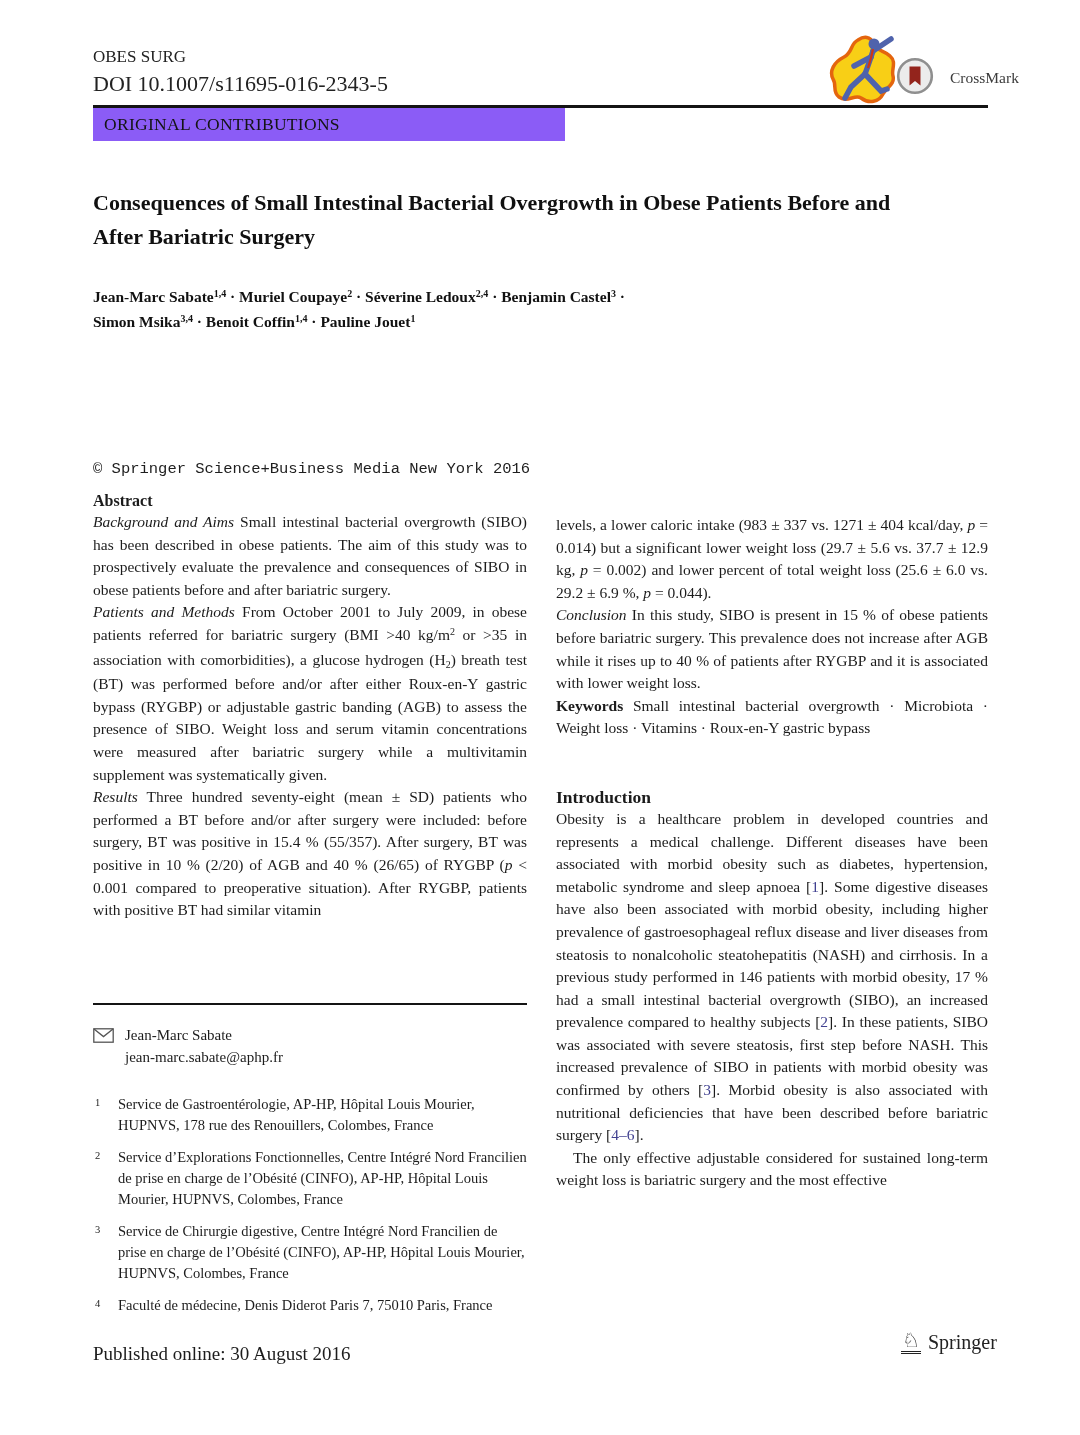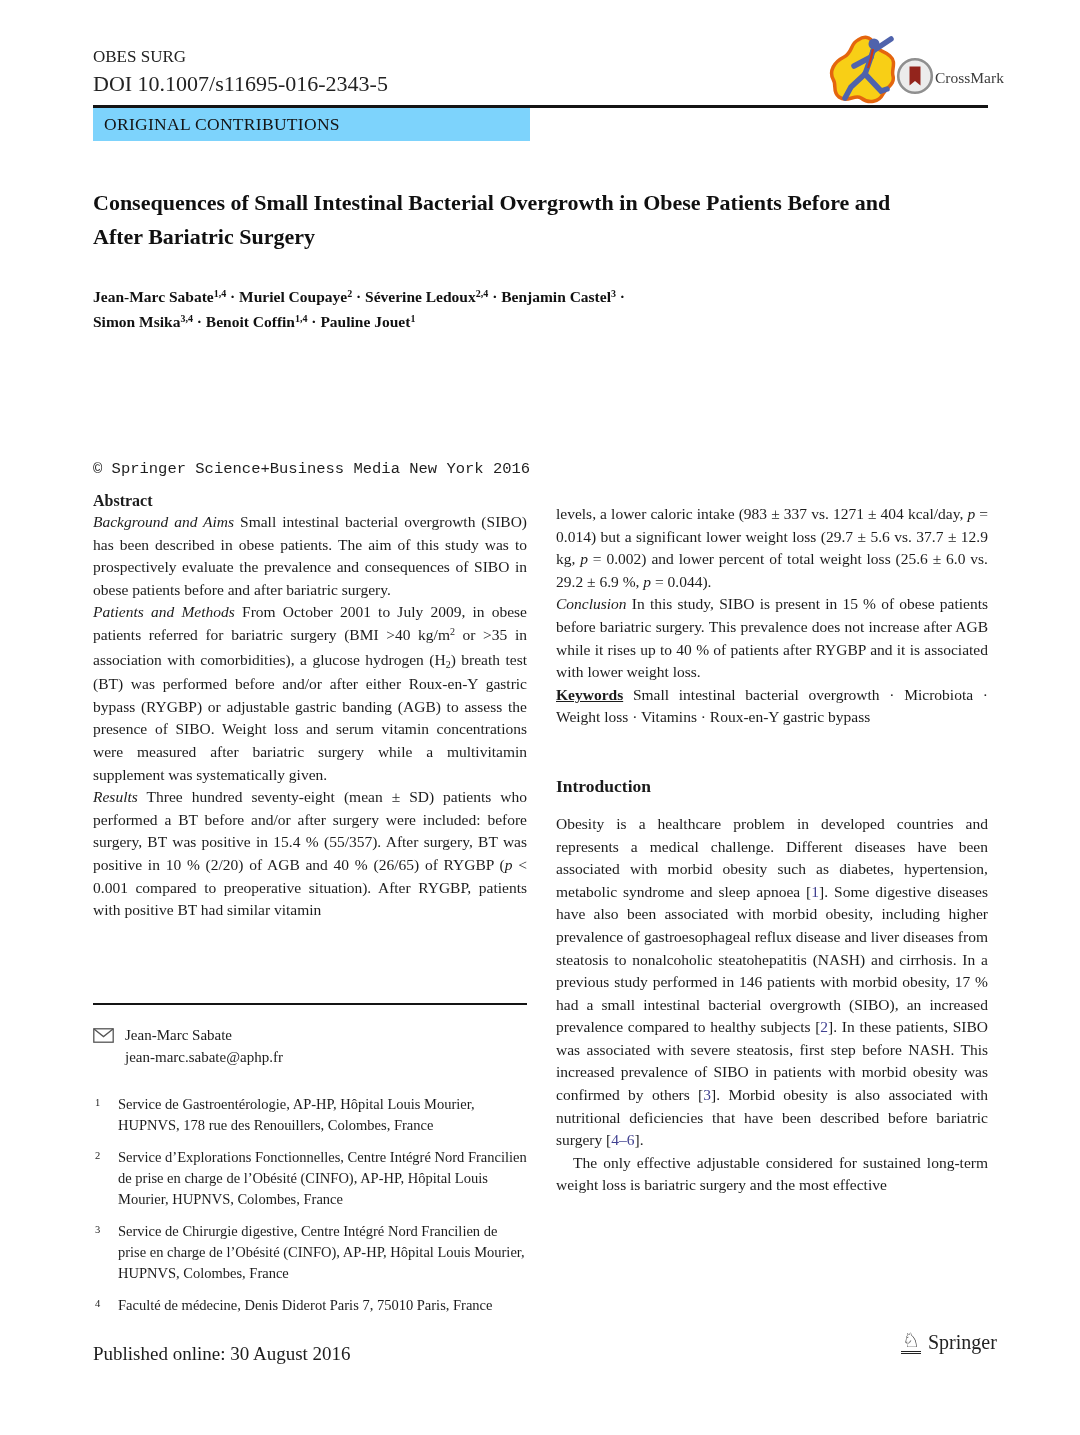--- a/index.html
+++ b/index.html
@@ -12,51 +12,51 @@
     font-family: "Liberation Serif", serif;
     color: #1b1b1b;
     overflow: hidden;
   }
   .journal-line { position: absolute; left: 93px; top: 47px; font-size: 17px; color: #222; }
   .doi-line     { position: absolute; left: 93px; top: 71px; font-size: 22px; color: #222; }
 
   .journal-logo { position: absolute; left: 824px; top: 34px; }
   .crossmark {
     position: absolute; left: 896px; top: 57px;
-    display: flex; align-items: center; gap: 1px; cursor: pointer;
+    display: flex; align-items: center; gap: 16px; cursor: pointer;
   }
   .crossmark-label { font-size: 15.5px; color: #3c3c3c; }
 
   .top-rule { position: absolute; left: 93px; top: 105px; width: 895px; height: 3px; background: #141414; }
   .banner {
-    position: absolute; left: 93px; top: 108px; width: 437px; height: 33px;
-    background: #7dd3fc;
+    position: absolute; left: 93px; top: 108px; width: 472px; height: 33px;
+    background: #8b5cf6;
   }
   .banner-text { font-size: 17.5px; color: #141414; padding: 6px 0 0 11px; letter-spacing: 0.3px; }
 
   .title {
     position: absolute; left: 93px; top: 186px; width: 845px;
     font-size: 22px; font-weight: bold; line-height: 34px; color: #101010;
   }
   .authors {
     position: absolute; left: 93px; top: 285px;
     font-size: 15.5px; font-weight: bold; line-height: 23px; color: #111;
   }
   .copyright { position: absolute; left: 93px; top: 460px; font-size: 15.5px; color: #1e1e1e; font-family: Liberation Mono, monospace; }
 
   .col-left  { position: absolute; left: 93px;  top: 492px; width: 434px; }
-  .col-right { position: absolute; left: 556px; top: 503px; width: 432px; }
+  .col-right { position: absolute; left: 556px; top: 514px; width: 432px; }
 
   .abstract-heading { font-size: 16px; font-weight: bold; margin: 0 0 1px 0; }
   p.body {
     margin: 0; font-size: 15.5px; line-height: 22.6px;
     text-align: justify; color: #1c1c1c;
   }
   .seg-i { font-style: italic; }
-  .seg-b { font-weight: bold; text-decoration: underline; }
+  .seg-b { font-weight: bold; }
   .seg-cite { color: #3f3f8f; }
   .seg-sup { font-size: 10px; position: relative; top: -5px; }
   .seg-sub { font-size: 10px; position: relative; top: 3px; }
 
   .keywords { margin-top: 27px; text-align: left; line-height: 23.5px; }
   .intro-heading { margin-top: 47px; font-size: 17.5px; font-weight: bold; }
   .intro-first { margin-top: 44px; }
   .intro-indent { text-indent: 17px; }
 
   .footnotes { position: absolute; left: 93px; top: 1003px; width: 434px; }
@@ -130,21 +130,21 @@
     <h2 class="abstract-heading" style="margin:0 0 1px 0;">Abstract</h2>
     <p class="body"><span class="seg-i">Background and Aims</span><span> Small intestinal bacterial overgrowth (SIBO) has been described in obese patients. The aim of this study was to prospectively evaluate the prevalence and consequences of SIBO in obese patients before and after bariatric surgery.</span></p>
     <p class="body"><span class="seg-i">Patients and Methods</span><span> From October 2001 to July 2009, in obese patients referred for bariatric surgery (BMI &gt;40 kg/m</span><span class="seg-sup">2</span><span> or &gt;35 in association with comorbidities), a glucose hydrogen (H</span><span class="seg-sub">2</span><span>) breath test (BT) was performed before and/or after either Roux-en-Y gastric bypass (RYGBP) or adjustable gastric banding (AGB) to assess the presence of SIBO. Weight loss and serum vitamin concentrations were measured after bariatric surgery while a multivitamin supplement was systematically given.</span></p>
     <p class="body"><span class="seg-i">Results</span><span> Three hundred seventy-eight (mean ± SD) patients who performed a BT before and/or after surgery were included: before surgery, BT was positive in 15.4 % (55/357). After surgery, BT was positive in 10 % (2/20) of AGB and 40 % (26/65) of RYGBP (</span><span class="seg-i">p</span><span> &lt; 0.001 compared to preoperative situation). After RYGBP, patients with positive BT had similar vitamin</span></p>
   </div>
 
   <div class="col-right">
     <p class="body"><span>levels, a lower caloric intake (983 ± 337 vs. 1271 ± 404 kcal/day, </span><span class="seg-i">p</span><span> = 0.014) but a significant lower weight loss (29.7 ± 5.6 vs. 37.7 ± 12.9 kg, </span><span class="seg-i">p</span><span> = 0.002) and lower percent of total weight loss (25.6 ± 6.0 vs. 29.2 ± 6.9 %, </span><span class="seg-i">p</span><span> = 0.044).</span></p>
     <p class="body"><span class="seg-i">Conclusion</span><span> In this study, SIBO is present in 15 % of obese patients before bariatric surgery. This prevalence does not increase after AGB while it rises up to 40 % of patients after RYGBP and it is associated with lower weight loss.</span></p>
     <p class="body keywords"><span class="seg-b">Keywords</span><span>  Small intestinal bacterial overgrowth · Microbiota · Weight loss · Vitamins · Roux-en-Y gastric bypass</span></p>
-    <h2 class="intro-heading" style="margin-bottom:16px;">Introduction</h2>
+    <h2 class="intro-heading" style="margin-bottom:0;">Introduction</h2>
     <p class="body intro-first"><span>Obesity is a healthcare problem in developed countries and represents a medical challenge. Different diseases have been associated with morbid obesity such as diabetes, hypertension, metabolic syndrome and sleep apnoea [</span><span class="seg-cite">1</span><span>]. Some digestive diseases have also been associated with morbid obesity, including higher prevalence of gastroesophageal reflux disease and liver diseases from steatosis to nonalcoholic steatohepatitis (NASH) and cirrhosis. In a previous study performed in 146 patients with morbid obesity, 17 % had a small intestinal bacterial overgrowth (SIBO), an increased prevalence compared to healthy subjects [</span><span class="seg-cite">2</span><span>]. In these patients, SIBO was associated with severe steatosis, first step before NASH. This increased prevalence of SIBO in patients with morbid obesity was confirmed by others [</span><span class="seg-cite">3</span><span>]. Morbid obesity is also associated with nutritional deficiencies that have been described before bariatric surgery [</span><span class="seg-cite">4–6</span><span>].</span></p>
     <p class="body intro-indent"><span>The only effective adjustable considered for sustained long-term weight loss is bariatric surgery and the most effective</span></p>
   </div>
 
   <div class="footnotes">
     <div class="foot-rule"></div>
     <div class="correspondence">
       <span class="env">
         <svg width="21" height="15" viewBox="0 0 21 15">
           <rect x="0.8" y="0.8" width="19.4" height="13.4" fill="none" stroke="#555" stroke-width="1.3"></rect>

